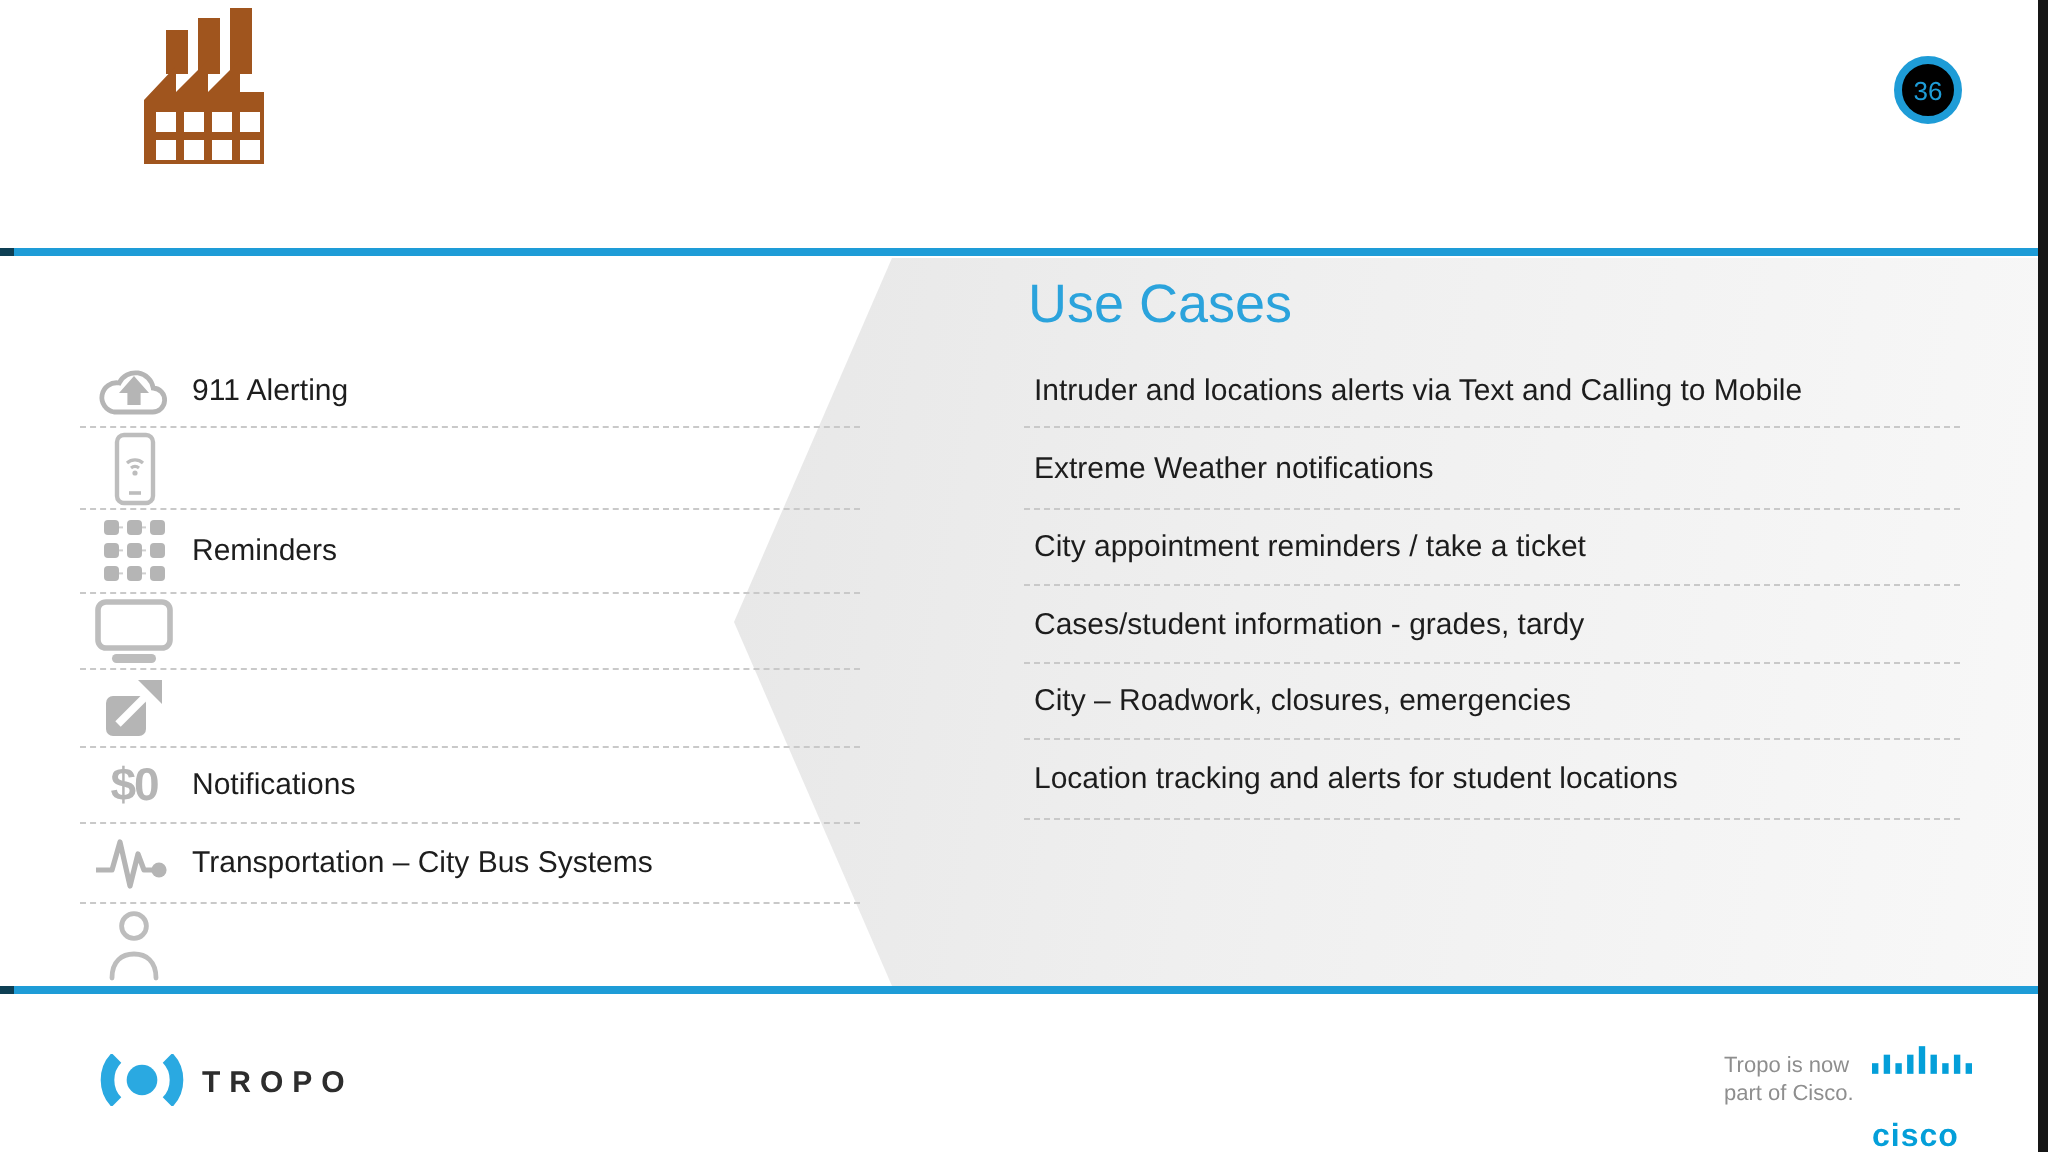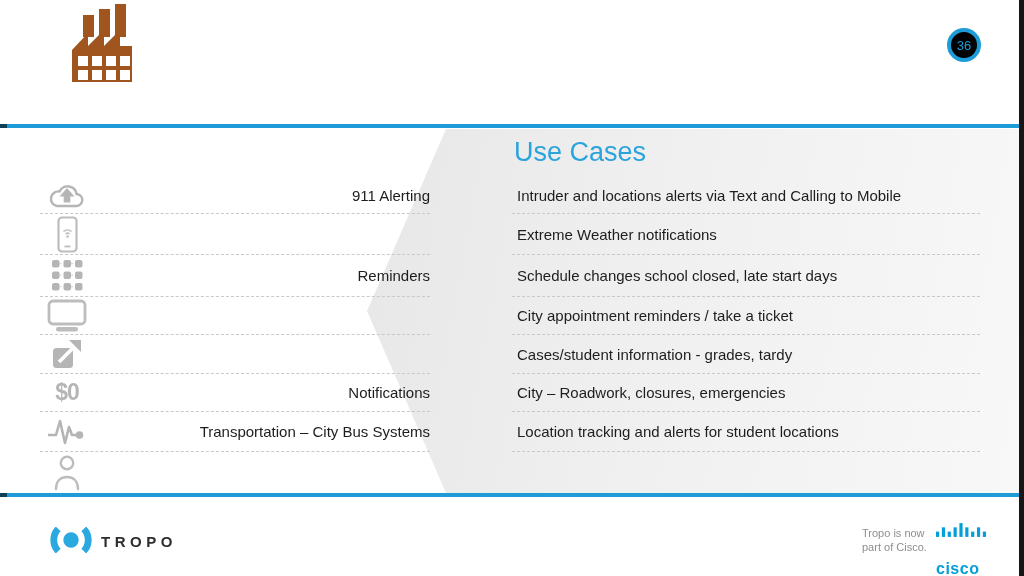--- a/index.html
+++ b/index.html
@@ -27,21 +27,21 @@
     position:absolute;left:947px;top:28px;width:26px;height:26px;border:4px solid #1e9cd7;
     border-radius:50%;display:flex;align-items:center;justify-content:center;
     color:#1e9cd7;font-size:13px;background:#000000;
   }
   
   .uc-title{position:absolute;left:514px;top:137px;font-size:27px;color:#2ba3dc;text-align:center;}
   
   .rows{position:absolute;top:178px;}
   .rows.left{left:40px;width:390px;}
   .rows.right{left:512px;width:468px;}
-  .row{box-sizing:border-box;display:flex;align-items:center;justify-content:space-between;}
+  .row{box-sizing:border-box;display:flex;align-items:center;}
   .row.bordered{border-bottom:1px dashed #c9c9c9;}
   .icon-cell{width:54px;flex:0 0 54px;display:flex;align-items:center;justify-content:center;}
   .svc-label{font-size:15px;color:#1d1d1d;padding-left:2px;}
   .uc-label{font-size:15px;color:#1d1d1d;padding-left:5px;}
   .dollar{font-size:23px;font-weight:bold;color:#b5b5b5;letter-spacing:-1px;}
   
   .tropo-logo{position:absolute;left:48px;top:527px;display:flex;align-items:center;}
   .tropo-word{position:absolute;left:101px;top:533px;font-size:15px;font-weight:bold;
     letter-spacing:4.5px;color:#2d2d2d;}
   .cisco-note{position:absolute;left:862px;top:527px;font-size:11px;line-height:13.5px;color:#8e8e8e;}
@@ -179,23 +179,20 @@
     </div>
   </div>
 
   <div class="rows right">
     <div class="row bordered" style="height:36px">
       <span class="uc-label">Intruder and locations alerts via Text and Calling to Mobile</span>
     </div>
     <div class="row bordered" style="height:41px">
       <span class="uc-label">Extreme Weather notifications</span>
     </div>
-    <div class="row bordered" style="height:42px">
-      <span class="uc-label">Schedule changes school closed, late start days</span>
-    </div>
     <div class="row bordered" style="height:38px">
       <span class="uc-label">City appointment reminders / take a ticket</span>
     </div>
     <div class="row bordered" style="height:39px">
       <span class="uc-label">Cases/student information - grades, tardy</span>
     </div>
     <div class="row bordered" style="height:38px">
       <span class="uc-label">City – Roadwork, closures, emergencies</span>
     </div>
     <div class="row bordered" style="height:40px">

